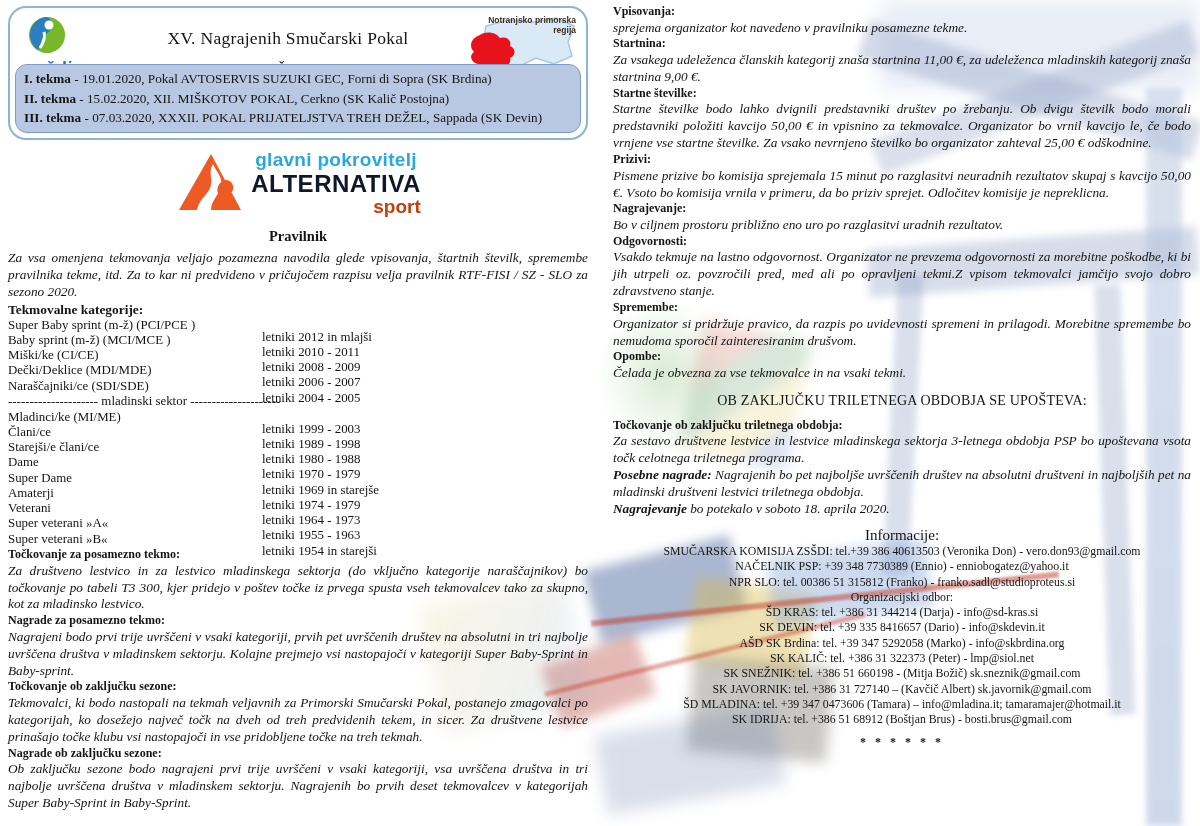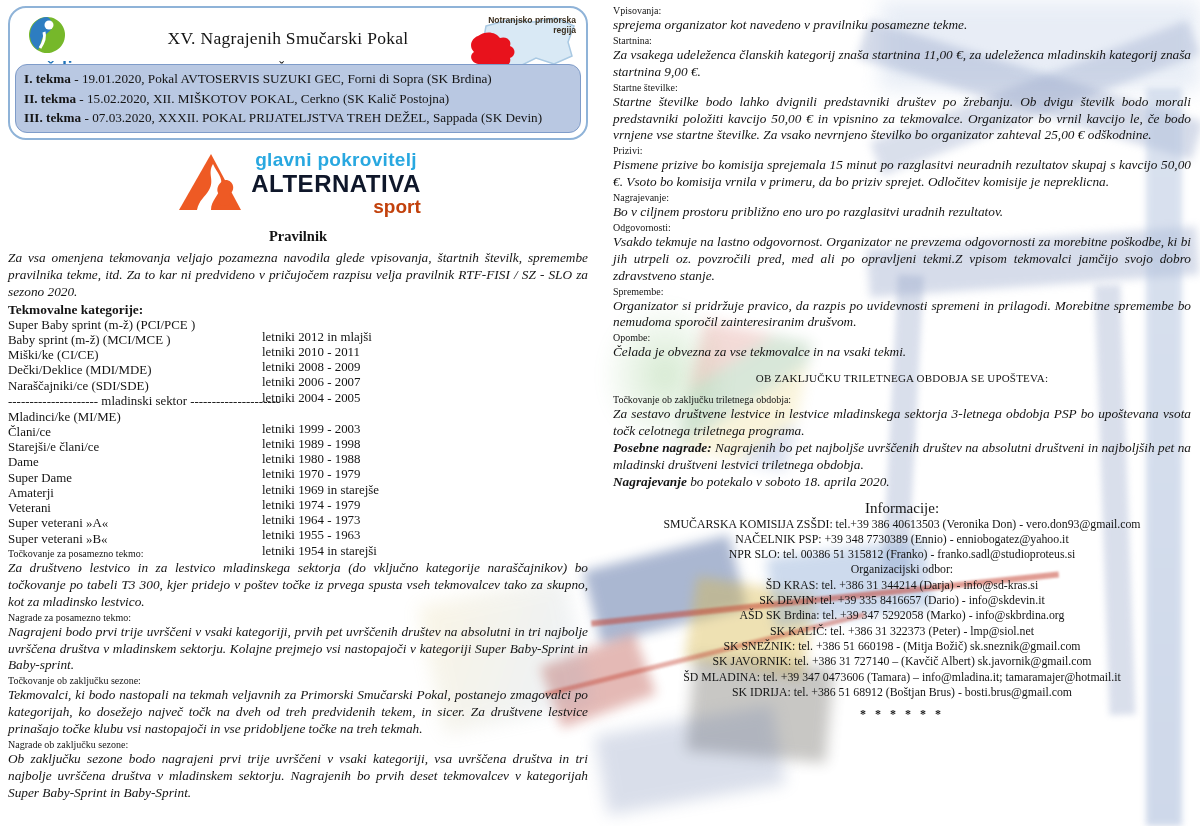--- a/index.html
+++ b/index.html
@@ -48,27 +48,27 @@
   
   .sponsor{margin:10px 0 2px 0;display:flex;justify-content:center;align-items:flex-start;gap:4px;}
   .sponsor-txt{font-family:"Liberation Sans",sans-serif;font-weight:bold;line-height:1;}
   .sp-tag{color:#29a8e0;font-size:19px;text-align:center;letter-spacing:.3px;}
   .sp-brand{color:#0f172a;font-size:24px;letter-spacing:.5px;margin-top:3px;}
   .sp-sub{color:#c2410c;font-size:19px;text-align:right;margin-top:1px;}
   
   .pravilnik{text-align:center;font-weight:bold;font-size:14.5px;margin:8px 0 5px 0;}
   .p{font-size:13.3px;line-height:1.27;margin:0;font-style:italic;}
   .j{text-align:justify;}
-  .h{font-size:10px;font-weight:normal;line-height:1.3;}
+  .h{font-size:12px;font-weight:bold;line-height:1.3;}
   .cat-title{font-size:13.4px;font-weight:bold;margin-top:1px;}
   .cat-row{position:relative;font-size:12.9px;line-height:1.185;}
   .cat-years{position:absolute;left:254px;top:12px;}
   .cat-div{font-size:12.9px;line-height:1.2;}
   
-  .banner{text-align:center;font-size:11px;margin:11px 0 9px 0;letter-spacing:.2px;}
+  .banner{text-align:center;font-size:14px;margin:11px 0 9px 0;letter-spacing:.2px;}
   .info-title{text-align:center;font-size:15px;margin-top:9px;}
   .info-line{text-align:center;font-size:11.8px;line-height:1.3;}
   .stars{text-align:center;font-size:12px;letter-spacing:3px;margin-top:7px;font-weight:bold;}
   .sec{margin:0;}
 </style>
 </head>
 <body>
 
 <div class="page">
 

